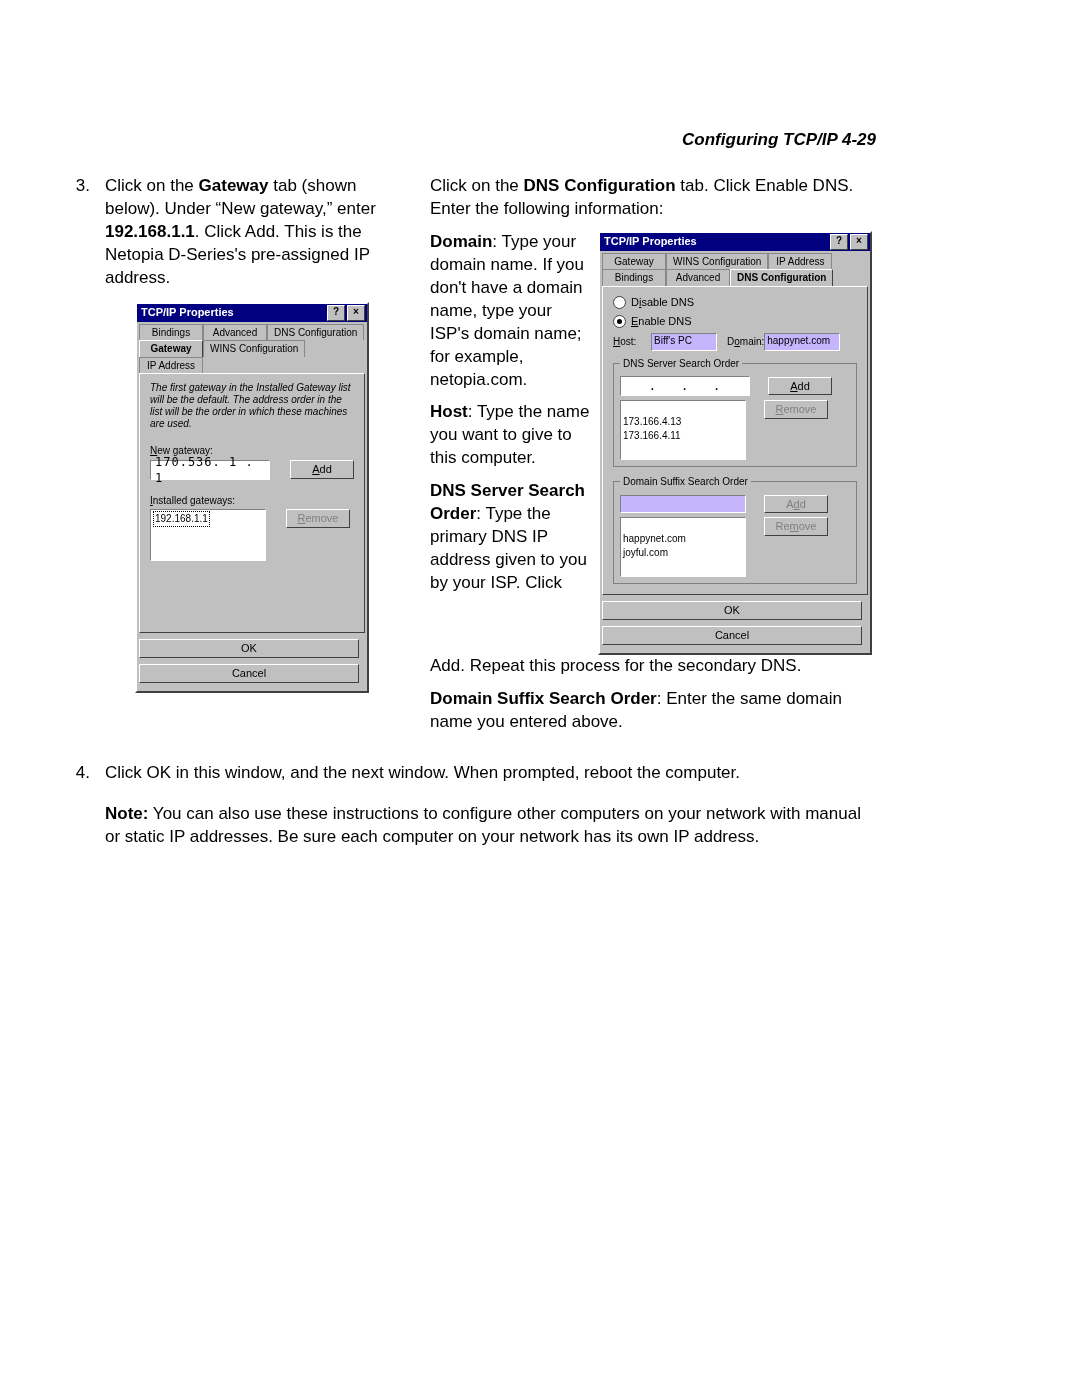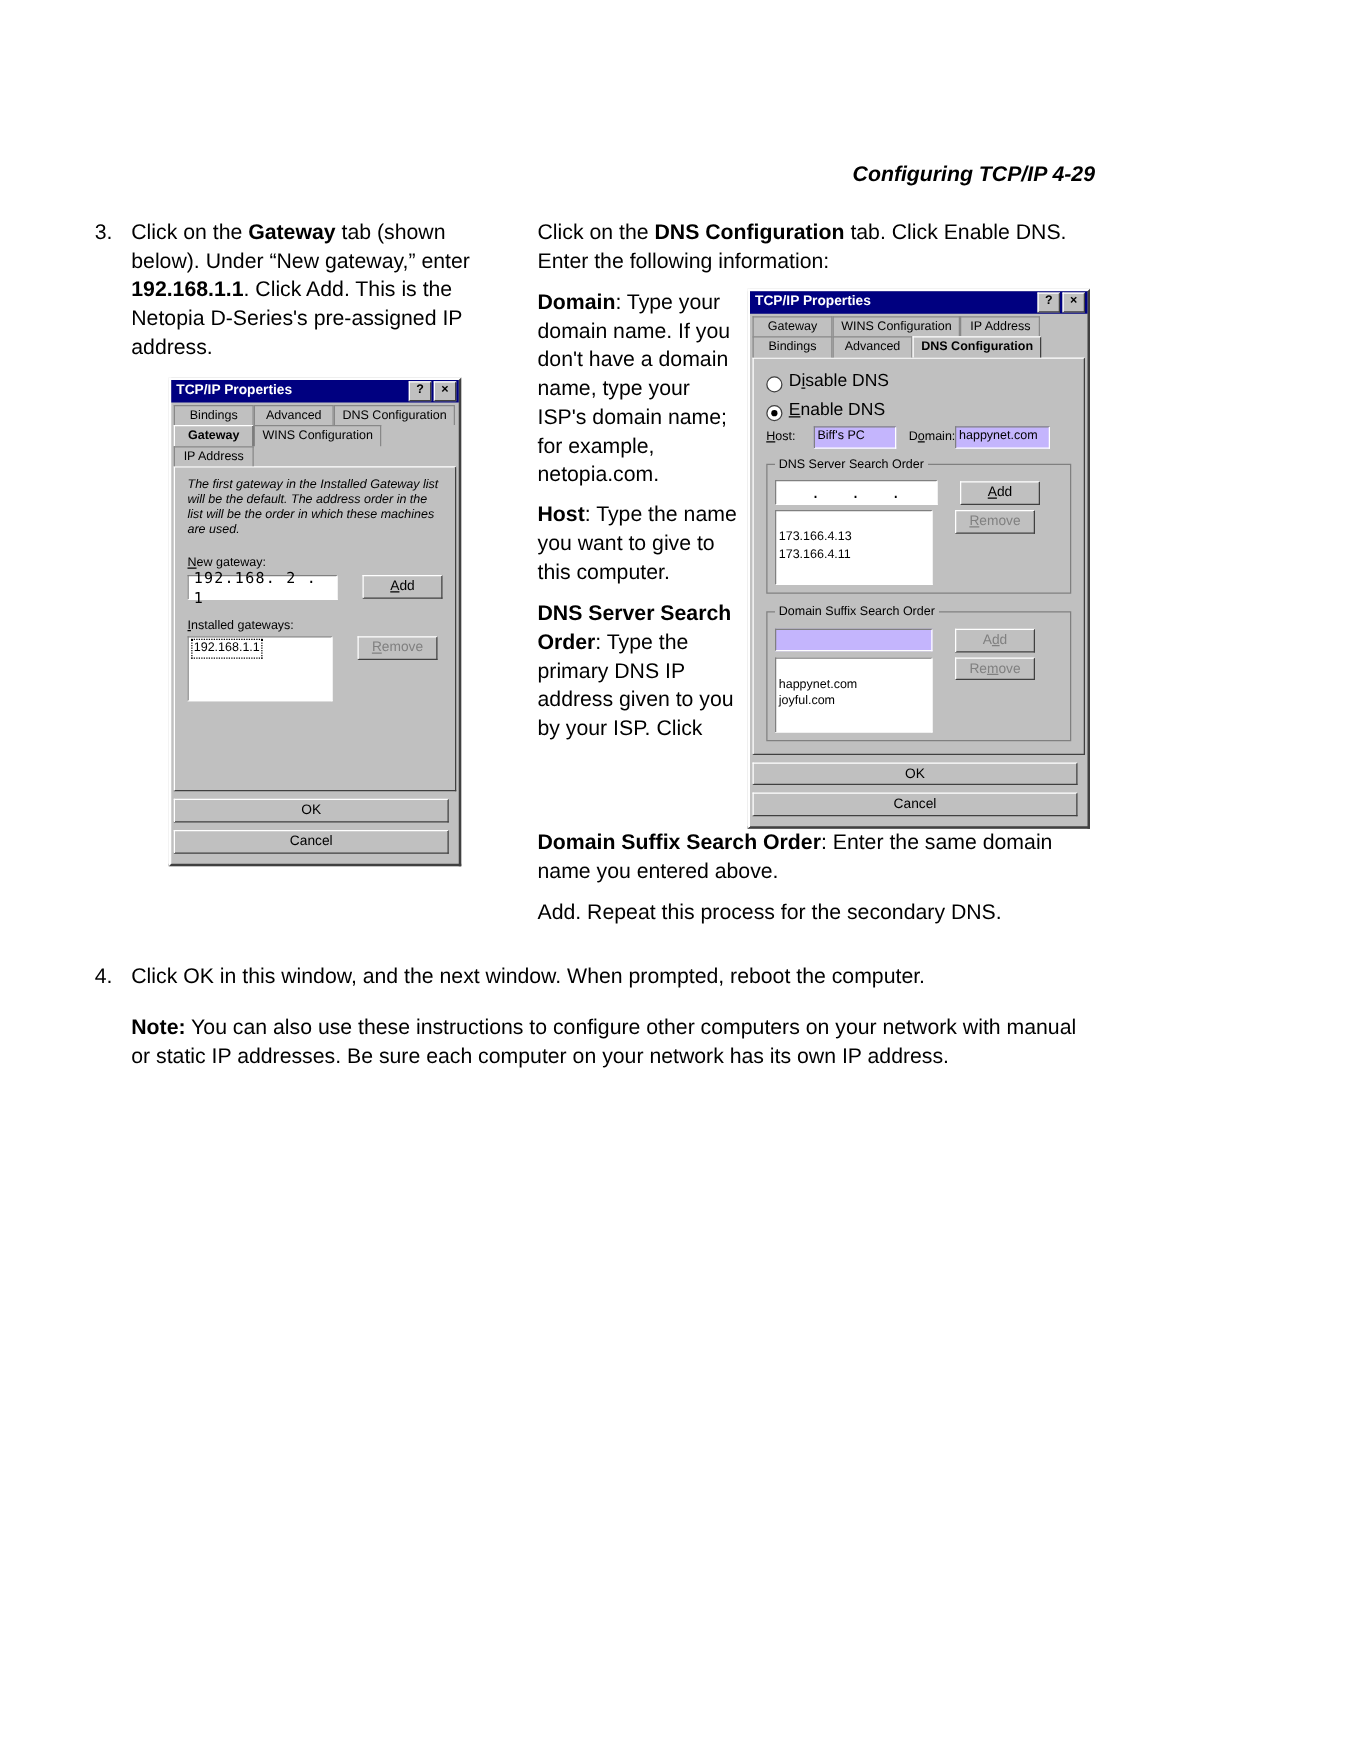--- a/index.html
+++ b/index.html
@@ -30,21 +30,21 @@
   .ipbox{display:flex;align-items:center;background:#fff;border:1px solid #808080;border-right-color:#fff;border-bottom-color:#fff;height:18px;width:110px;padding:0 4px;font-family:monospace;font-size:12px;letter-spacing:1px;}
   .btn{display:inline-block;background:#c0c0c0;border:1px solid #fff;border-right-color:#404040;border-bottom-color:#404040;padding:1px 0;min-width:62px;text-align:center;font-size:11px;}
   .btnDisabled{color:#808080;}
   fieldset.grp{border:1px solid #808080;padding:6px;margin:0;}
   fieldset.grp legend{font-size:10px;padding:0 3px;}
   .listbox{background:#fff;border:1px solid #808080;border-right-color:#fff;border-bottom-color:#fff;height:48px;width:110px;font-size:10px;padding:1px 2px;overflow:hidden;}
   .dotted{border:1px dotted #000;display:inline-block;padding:0 1px;}
   .formrow{display:flex;align-items:center;margin-bottom:6px;}
   .formrow .l{width:38px;font-size:10px;}
   .txt{background:#c4b5fd;border:1px solid #808080;border-right-color:#fff;border-bottom-color:#fff;height:16px;font-size:10px;padding:0 2px;}
-  .radio{display:flex;align-items:flex-end;font-size:14px;margin-bottom:4px;}
+  .radio{display:flex;align-items:center;font-size:11px;margin-bottom:4px;}
   .radio .dot{width:11px;height:11px;border:1px solid #404040;border-radius:50%;background:#fff;margin-right:5px;display:flex;align-items:center;justify-content:center;}
   .radio .dot .inner{width:5px;height:5px;border-radius:50%;background:#000;}
   .btnrow{display:flex;justify-content:flex-end;gap:6px;padding:6px 6px 2px 0;flex-direction:column;}
   .u{text-decoration:underline;}
   .smallList{background:#fff;border:1px solid #808080;border-right-color:#fff;border-bottom-color:#fff;height:30px;width:120px;font-size:10px;padding:14px 2px;}
   .dlg1{width:230px;}
   .dlg2{width:270px;}
   .dnsOct{width:120px;}
   .octcell{flex:1;text-align:center;}
 </style>
@@ -78,21 +78,21 @@
             </div>
             <div class="tabs">
               <div class="tab tabActive">Gateway</div>
               <div class="tab">WINS Configuration</div>
               <div class="tab">IP Address</div>
             </div>
             <div class="panel" style="height:240px;">
               <div class="info">The first gateway in the Installed Gateway list will be the default. The address order in the list will be the order in which these machines are used.</div>
               <div class="lbl"><span class="u">N</span>ew gateway:</div>
               <div style="display:flex;align-items:center;gap:20px;margin:2px 0 14px 0;">
-                <div class="ipbox">192.168. 2 . 1</div>
+                <div class="ipbox">170.536. 1 . 1</div>
                 <span class="btn"><span class="u">A</span>dd</span>
               </div>
               <fieldset class="grp" style="border:none;padding:0;">
                 <div class="lbl"><span class="u">I</span>nstalled gateways:</div>
                 <div style="display:flex;align-items:flex-start;gap:20px;margin-top:2px;">
                   <div class="listbox">
                     <span class="dotted">192.168.1.1</span>
                   </div>
                   <span class="btn btnDisabled"><span class="u">R</span>emove</span>
                 </div>
@@ -191,22 +191,22 @@
                   </div>
                   <div class="btnrow">
                     <span class="btn">OK</span>
                     <span class="btn">Cancel</span>
                   </div>
                 </div>
               </div>
             </div>
           </div>
 
+          <p class="para">Add. Repeat this process for the secondary DNS.</p>
           <p class="para"><span class="b">Domain Suffix Search Order</span><span>: Enter the same domain name you entered above.</span></p>
-          <p class="para">Add. Repeat this process for the secondary DNS.</p>
         </div>
       </div>
     </div>
 
     <div class="row" style="margin-top:18px;">
       <div class="num">4.</div>
       <div style="flex:1;">
         <p class="para">Click OK in this window, and the next window. When prompted, reboot the computer.</p>
       </div>
     </div>

